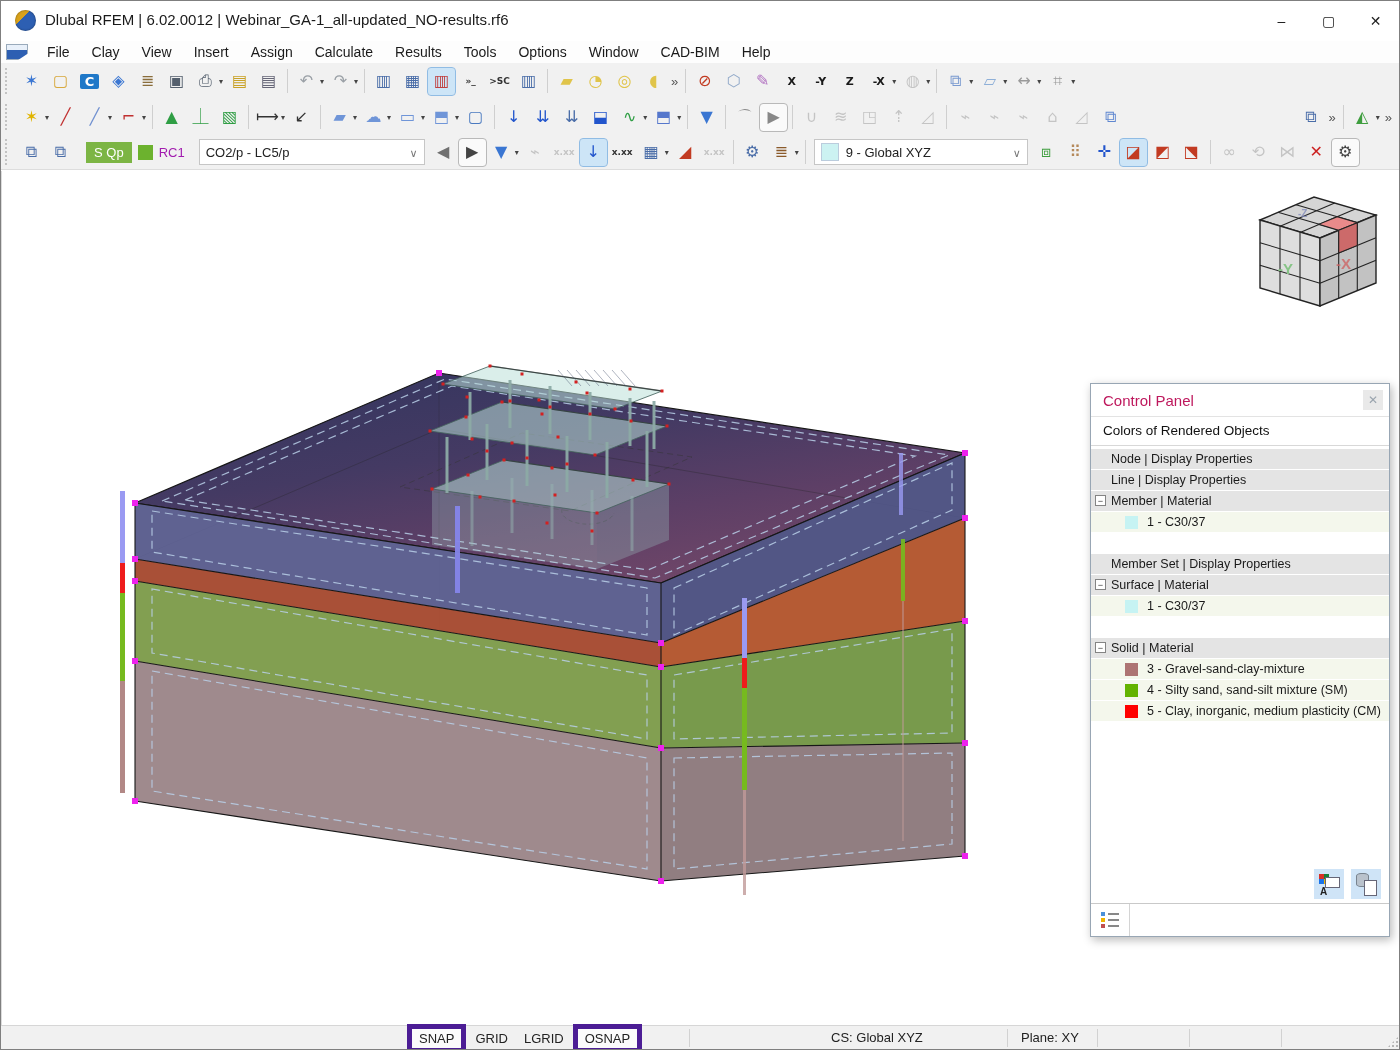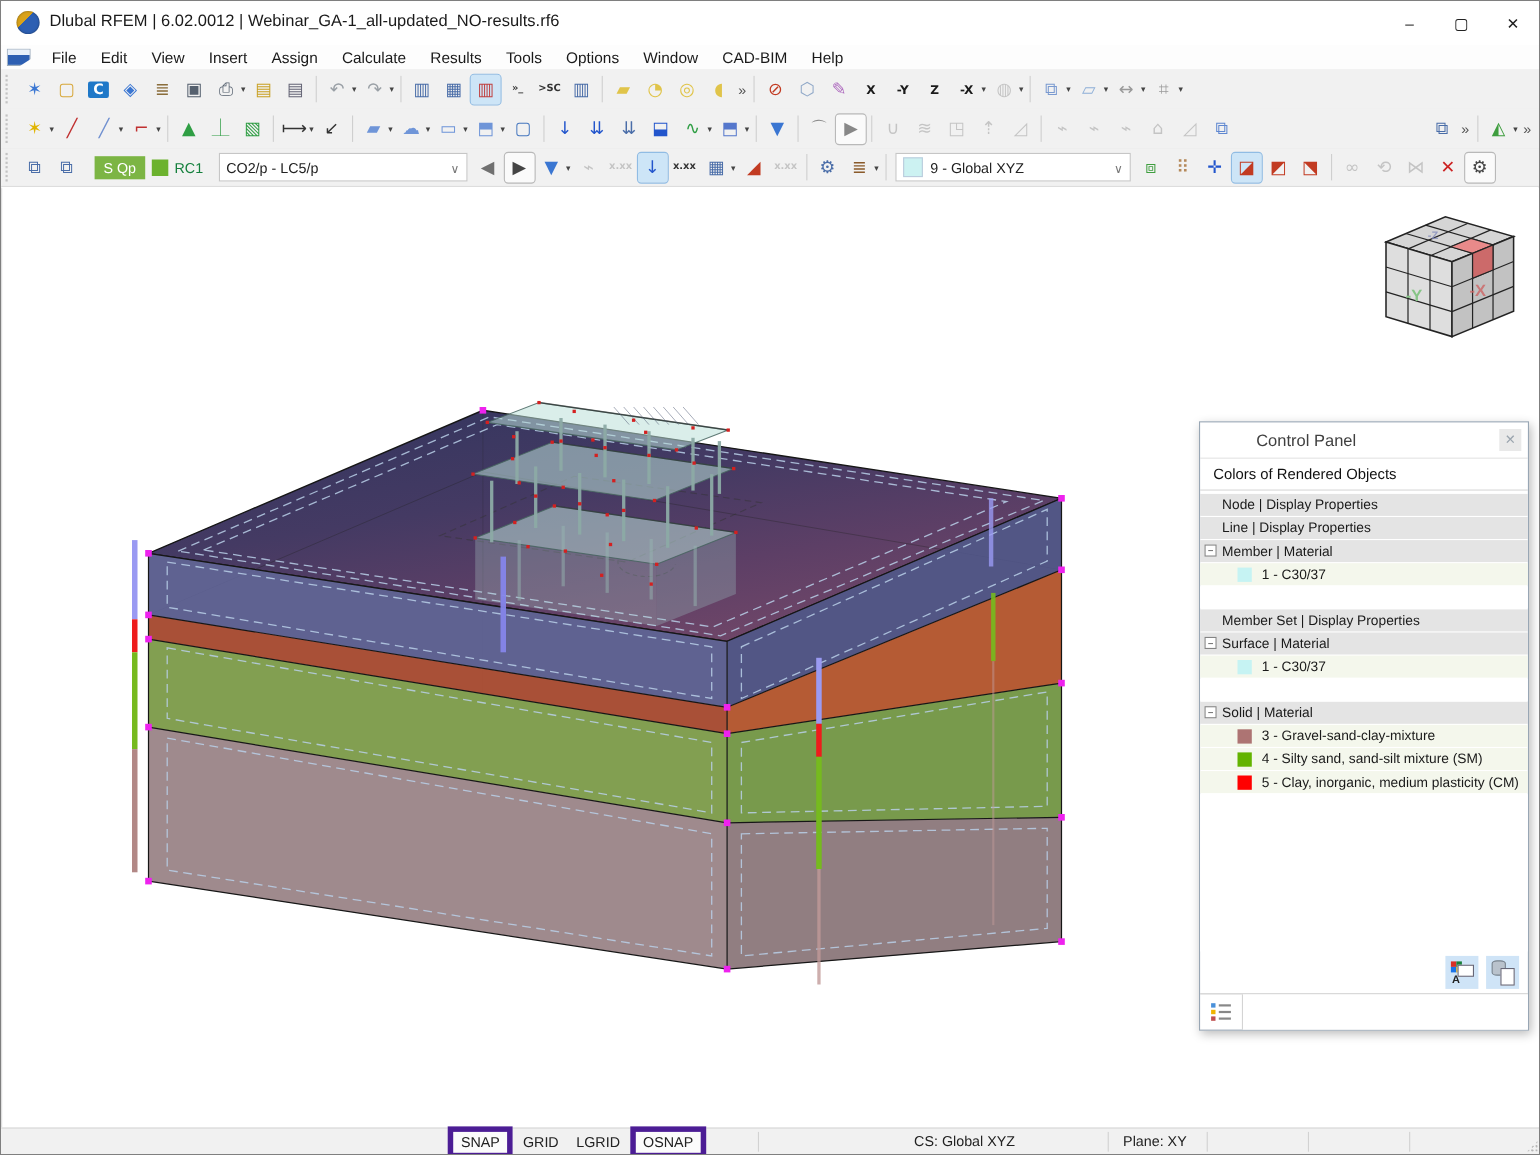--- a/index.html
+++ b/index.html
@@ -28,34 +28,34 @@
   .tool.boxed{outline:1px solid #b9b9b9;background:#fafafa;}
   .tool.dis{opacity:.42;filter:grayscale(.9);}
   .tool.axis .glyph{font-size:11px;font-weight:bold;}
   .ddarrow{font-size:8px;color:#444;margin:0 2px 0 -1px;flex:none;align-self:center;}
   .tsep{width:1px;height:24px;background:#cfcfcf;margin:0 4px;flex:none;}
   .tgrip{width:5px;height:26px;border-left:2px dotted #c3c3c3;margin:0 5px 0 4px;flex:none;}
   .tplain{font-size:13px;color:#555;padding:0 3px;flex:none;}
   .badge-sqp{background:#7cb544;color:#fff;font-size:13px;padding:3px 8px;margin:0 4px 0 11px;flex:none;}
   .rc1{display:flex;align-items:center;margin:0 10px 0 2px;flex:none;}
   .rc1 .sq{width:15px;height:15px;background:#6cb22e;margin-right:6px;}
-  .rc1 .lbl{font-size:13px;color:#15803d;}
+  .rc1 .lbl{font-size:13px;color:#a21caf;}
   .combo{background:#fff;border:1px solid #c6c6c6;height:24px;display:flex;align-items:center;font-size:13px;color:#222;
     padding:0 6px;margin:0 4px;flex:none;justify-content:space-between;}
   .combo .chev::after{content:"∨";color:#777;font-size:11px;margin-left:8px;}
   .combo .swatch{width:16px;height:16px;margin-right:7px;border:1px solid #bcd;flex:none;}
   #lc-combo{width:212px;} #cs-combo{width:200px;}
   .row2-right{position:absolute;right:4px;top:0;height:36px;display:flex;align-items:center;}
   
   .viewport{position:absolute;left:0;top:170px;width:1400px;height:854px;background:#fff;border-left:1px solid #dcdcdc;}
   
   .control-panel{position:absolute;left:1088px;top:212px;width:300px;height:554px;background:#fff;
     border:1px solid #98a6b4;box-shadow:2px 3px 9px rgba(0,0,0,.28);display:flex;flex-direction:column;box-sizing:border-box;}
   .cp-title{height:32px;display:flex;align-items:center;justify-content:space-between;padding:0 6px 0 12px;flex:none;}
-  .cp-title .t{font-size:15px;color:#404040;margin-left:39px;}
+  .cp-title .t{font-size:15px;color:#be185d;}
   .cp-close{width:20px;height:20px;background:#e9e9e9;color:#9aa4ae;font-size:12px;display:flex;align-items:center;justify-content:center;}
   .cp-header{height:28px;line-height:28px;font-size:13.5px;color:#111;padding-left:12px;border-top:1px solid #e3e3e3;border-bottom:1px solid #d8d8d8;flex:none;}
   .cp-rows{flex:none;padding-top:3px;}
   .cp-row{height:20px;margin-bottom:1px;display:flex;align-items:center;font-size:12.5px;color:#1a1a1a;position:relative;}
   .cp-row.cat{background:#e4e4e4;} .cp-row.cat .lab{margin-left:20px;}
   .cp-row.item{background:#f4f7ec;} .cp-row.blank{background:#fff;}
   .expbox{position:absolute;left:4px;top:4px;width:11px;height:11px;border:1px solid #848484;background:#fff;
     font-size:9px;line-height:10px;text-align:center;color:#333;box-sizing:border-box;}
   .cp-row .swatch{width:13px;height:13px;margin-left:34px;margin-right:9px;flex:none;}
   .cp-spacer{flex:1;background:#fff;}
@@ -99,21 +99,21 @@
       <span class="wc">–</span>
       <span class="wc">▢</span>
       <span class="wc">✕</span>
     </div>
   </div>
 
   <div class="menubar">
     <span class="menu-flag"></span>
     <span id="menu-items" style="display:flex">
         <span class="menu-item">File</span>
-        <span class="menu-item">Edit</span>
+        <span class="menu-item">Clay</span>
         <span class="menu-item">View</span>
         <span class="menu-item">Insert</span>
         <span class="menu-item">Assign</span>
         <span class="menu-item">Calculate</span>
         <span class="menu-item">Results</span>
         <span class="menu-item">Tools</span>
         <span class="menu-item">Options</span>
         <span class="menu-item">Window</span>
         <span class="menu-item">CAD-BIM</span>
         <span class="menu-item">Help</span>

